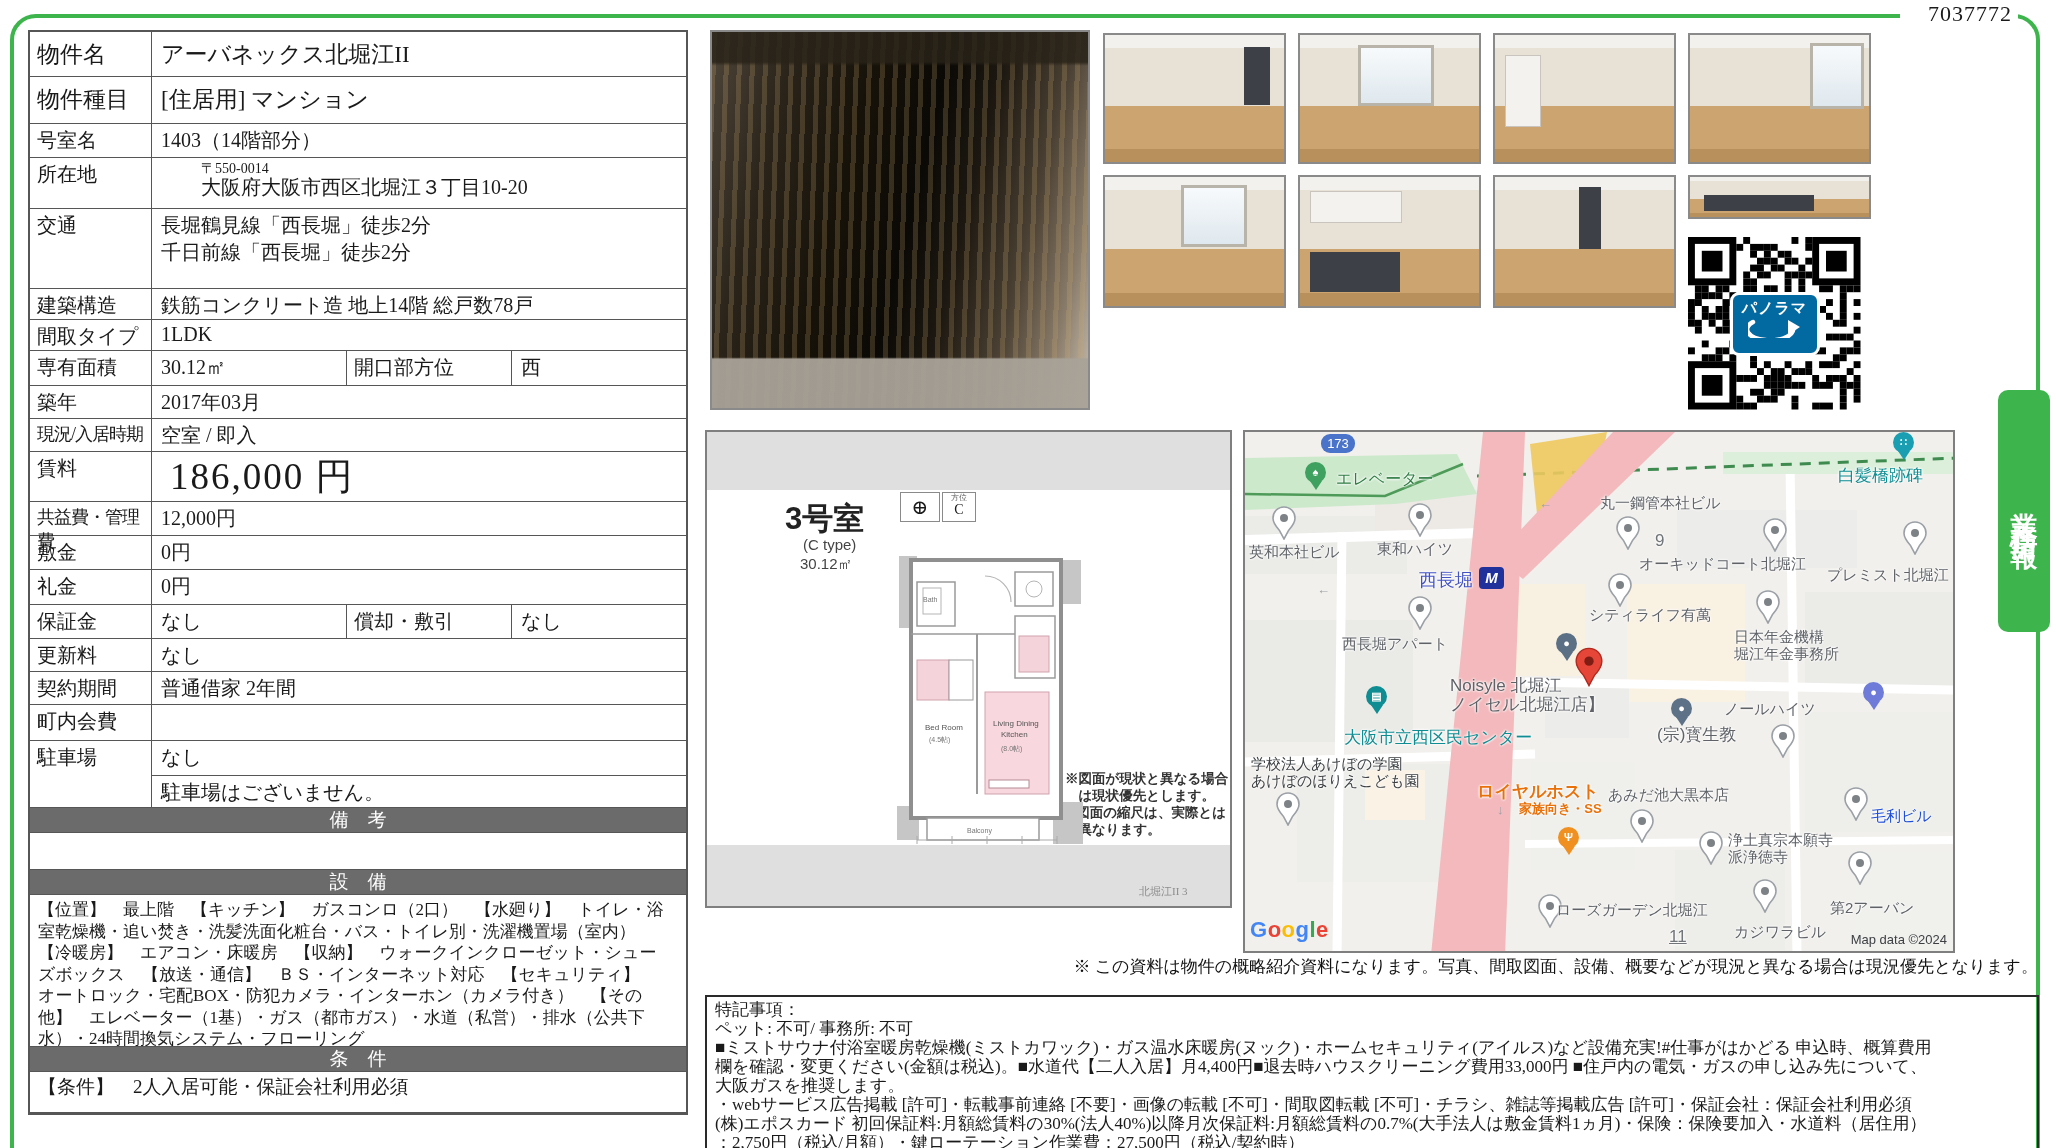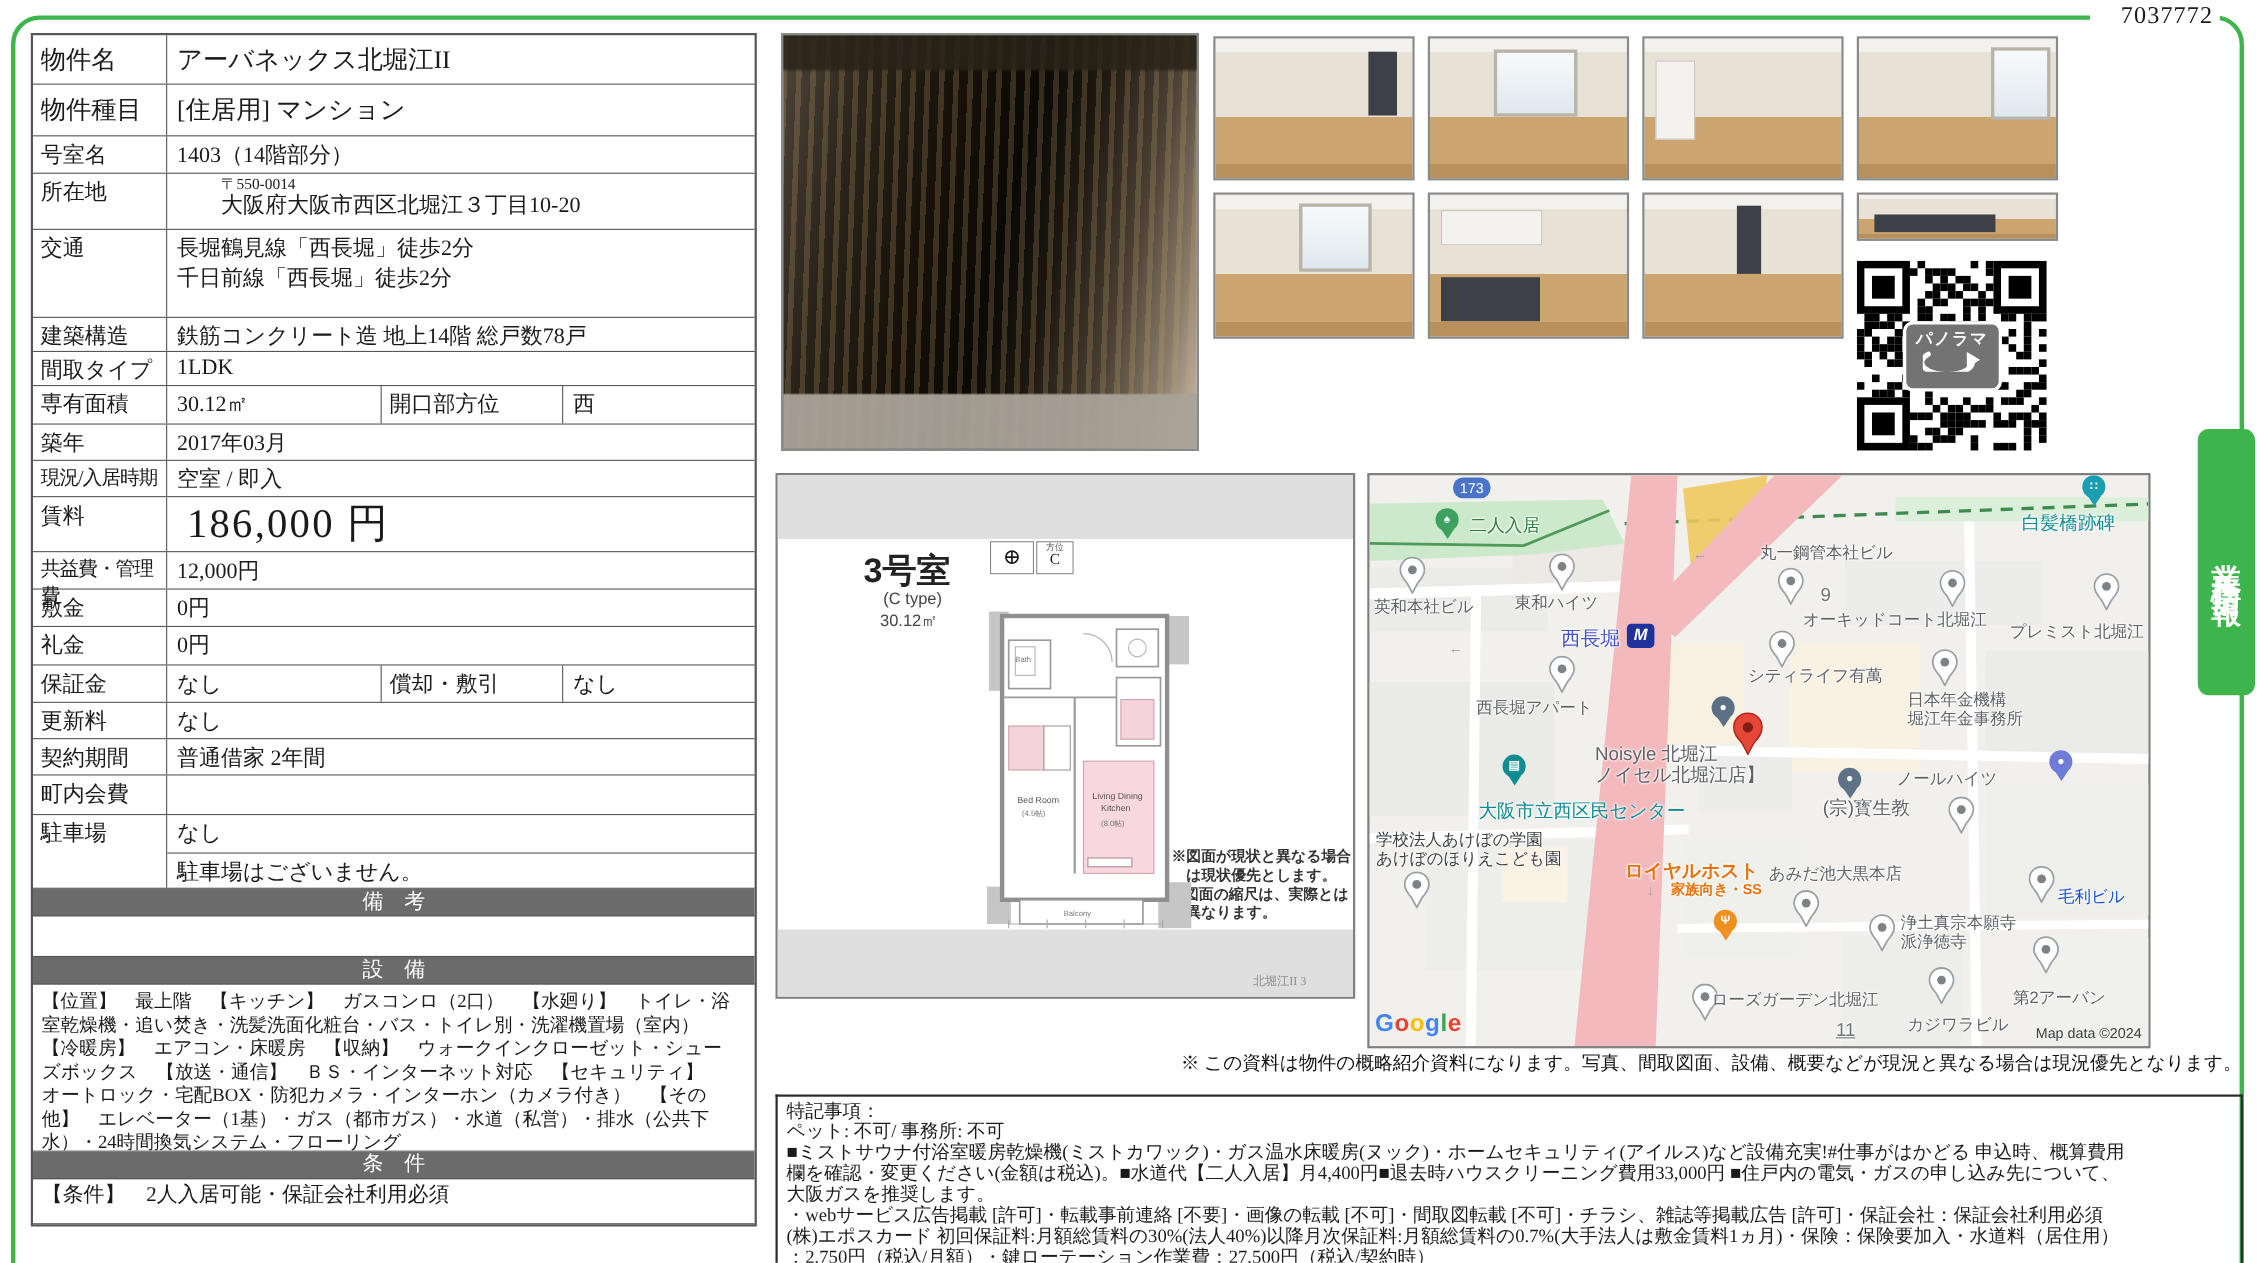--- a/index.html
+++ b/index.html
@@ -44,21 +44,21 @@
       linear-gradient(to top, rgba(168,162,152,.95) 0 13%, rgba(0,0,0,0) 13.5%),
       linear-gradient(to bottom, rgba(40,34,24,.85) 0 8%, rgba(0,0,0,0) 9%),
       repeating-linear-gradient(92deg, rgba(205,170,110,.22) 0 5px, rgba(0,0,0,0) 5px 13px),
       linear-gradient(104deg,#50463a 0%,#2a241b 18%,#171209 36%,#0b0906 52%,#1d1811 64%,#4a4033 78%,#8a7c6a 90%,#c9bfb1 100%);}
   .thumb{background:
       linear-gradient(to bottom,#f2f1ed 0 10%,#e7e1d6 10% 56%,#cba470 56% 90%,#b8905c 90% 100%);}
   .thumb .win{position:absolute;background:linear-gradient(to bottom,#f7fafc,#dfe8ee);border:3px solid #b9b4aa;}
   .thumb .dark{position:absolute;background:#3d4147;}
   .thumb .cab{position:absolute;background:#f4f2ef;border:1px solid #c9c5be;}
   .qr-badge{position:absolute;left:50%;top:50%;transform:translate(-50%,-50%);width:84px;height:58px;
-    background:#737373;border:3px solid #fff;border-radius:9px;display:flex;flex-direction:column;align-items:center;
+    background:#0369a1;border:3px solid #fff;border-radius:9px;display:flex;flex-direction:column;align-items:center;
     font-family:"Liberation Sans",sans-serif;}
   .qr-badge span{color:#fff;font-size:15px;font-weight:bold;letter-spacing:1px;margin-top:4px;}
 
   
   #fp-panel{left:705px;top:430px;width:527px;height:478px;border:2px solid #7f7f7f;background:#fff;box-sizing:border-box;}
   .fp-band{position:absolute;left:0;width:100%;background:#dfdfdf;}
   #fp-roomno{left:78px;top:66px;font-size:31px;font-weight:bold;font-family:"Liberation Sans",sans-serif;color:#222;}
   #fp-ctype{left:96px;top:104px;font-size:15px;color:#444;font-family:"Liberation Sans",sans-serif;}
   #fp-area{left:93px;top:123px;font-size:15px;color:#444;font-family:"Liberation Sans",sans-serif;}
   #fp-note{left:358px;top:338px;font-size:13.5px;line-height:17px;color:#333;font-weight:bold;
@@ -543,21 +543,21 @@
     <polygon points="250,125 278,147 430,0 368,0" fill="#f3b9bc"></polygon>
     <text x="294" y="76" font-size="13" fill="#9aa0a6">←</text>
     <text x="72" y="162" font-size="13" fill="#9aa0a6">←</text>
     <text x="252" y="382" font-size="13" fill="#9aa0a6">↓</text>
   </svg>
 
   <div class="abs" style="left:76px;top:2px;width:34px;height:19px;background:#4a74c9;border-radius:9px 9px 9px 9px;color:#fff;text-align:center;font-size:13px;line-height:19px;font-weight:normal;z-index:5">173</div>
   <div id="metro-icon" style="left: 234px; top: 135px;">M</div>
   <div id="google-logo" style="left: 5px; bottom: 8px;"><span style="color: rgb(66, 133, 244);">G</span><span style="color: rgb(234, 67, 53);">o</span><span style="color: rgb(251, 188, 5);">o</span><span style="color: rgb(66, 133, 244);">g</span><span style="color: rgb(52, 168, 83);">l</span><span style="color: rgb(234, 67, 53);">e</span></div>
   <div id="map-copy" style="right:6px;bottom:4px;font-size:13px;color:#3c4043">Map data ©2024</div>
-<div class="mlabel" style="left: 91px; top: 38px; color: rgb(46, 125, 67); font-size: 16px;">二人入居</div>
+<div class="mlabel" style="left: 91px; top: 38px; color: rgb(46, 125, 67); font-size: 16px;">エレベーター</div>
     <div class="mlabel" style="left: 4px; top: 112px; color: rgb(95, 99, 104); font-size: 15px;">英和本社ビル</div>
     <div class="mlabel" style="left: 132px; top: 109px; color: rgb(95, 99, 104); font-size: 15px;">東和ハイツ</div>
     <div class="mlabel" style="left: 174px; top: 138px; color: rgb(68, 83, 196); font-size: 18px;">西長堀</div>
     <div class="mlabel" style="left: 97px; top: 204px; color: rgb(95, 99, 104); font-size: 15px;">西長堀アパート</div>
     <div class="mlabel" style="left: 99px; top: 296px; color: rgb(14, 141, 146); font-size: 17px;">大阪市立西区民センター</div>
     <div class="mlabel pre" style="left: 205px; top: 244px; color: rgb(95, 99, 104); font-size: 17px;">Noisyle 北堀江
 ノイセル北堀江店】</div>
     <div class="mlabel pre" style="left: 6px; top: 324px; color: rgb(60, 64, 67); font-size: 15px;">学校法人あけぼの学園
 あけぼのほりえこども園</div>
     <div class="mlabel" style="left: 232px; top: 350px; color: rgb(232, 113, 10); font-size: 17px; font-weight: bold;">ロイヤルホスト</div>

